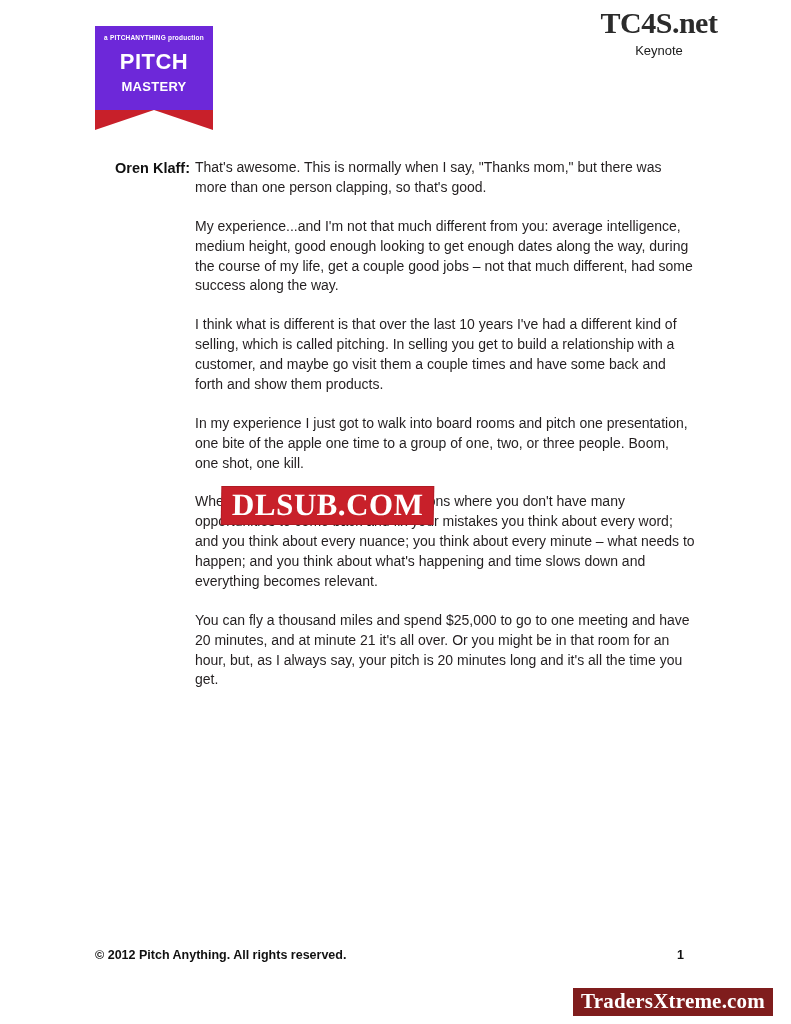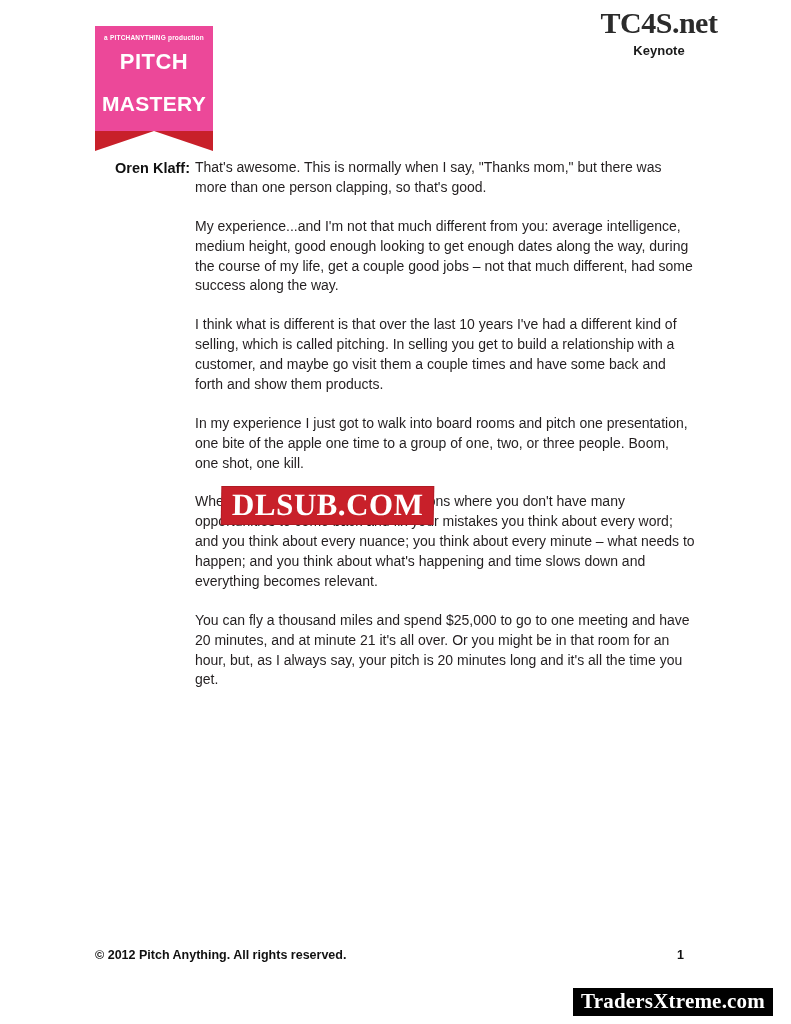--- a/index.html
+++ b/index.html
@@ -25,21 +25,21 @@
   
   .logo-wrap {
     position: absolute;
     left: 95px;
     top: 26px;
     width: 118px;
   }
   .logo-banner {
     position: relative;
     width: 118px;
-    background: #ec4899;
+    background: #6d28d9;
     color: #ffffff;
     text-align: center;
     padding: 9px 0 16px 0;
     box-sizing: border-box;
   }
   .logo-banner:after {
     content: "";
     position: absolute;
     left: 0;
     bottom: -20px;
@@ -56,45 +56,45 @@
     margin-bottom: 8px;
     line-height: 1;
   }
   .logo-main {
     font-size: 22px;
     font-weight: bold;
     letter-spacing: 0.5px;
     line-height: 1.05;
   }
   .logo-sub {
-    font-size: 21px;
+    font-size: 13px;
     font-weight: bold;
     letter-spacing: 0.3px;
     line-height: 1.1;
-    margin-top: 19px;
+    margin-top: 7px;
   }
 
   .brand-mark {
     position: absolute;
     right: 22px;
     top: 8px;
     text-align: center;
     width: 220px;
   }
   .brand-mark .tc4s {
     font-family: "Liberation Serif", serif;
     font-size: 30px;
     font-weight: bold;
     color: #2b2b2b;
     letter-spacing: -0.5px;
     line-height: 1;
   }
   .brand-mark .keynote {
     font-size: 13px;
-    font-weight: bold;
+    font-weight: normal;
     color: #1a1a1a;
     margin-top: 6px;
     line-height: 1;
   }
 
   
   .transcript {
     position: absolute;
     left: 0;
     top: 158px;
@@ -145,21 +145,21 @@
     box-shadow: 0 0 0 1px #b01b24;
   }
   .wm-bottom {
     position: absolute;
     right: 18px;
     bottom: 8px;
     font-family: "Liberation Serif", serif;
     font-size: 21px;
     font-weight: bold;
     color: #ffffff;
-    background: #000000;
+    background: #7f1d1d;
     padding: 2px 8px 3px 8px;
     line-height: 1.1;
     letter-spacing: 0.2px;
   }
 
   
   .footer {
     position: absolute;
     left: 95px;
     right: 95px;

